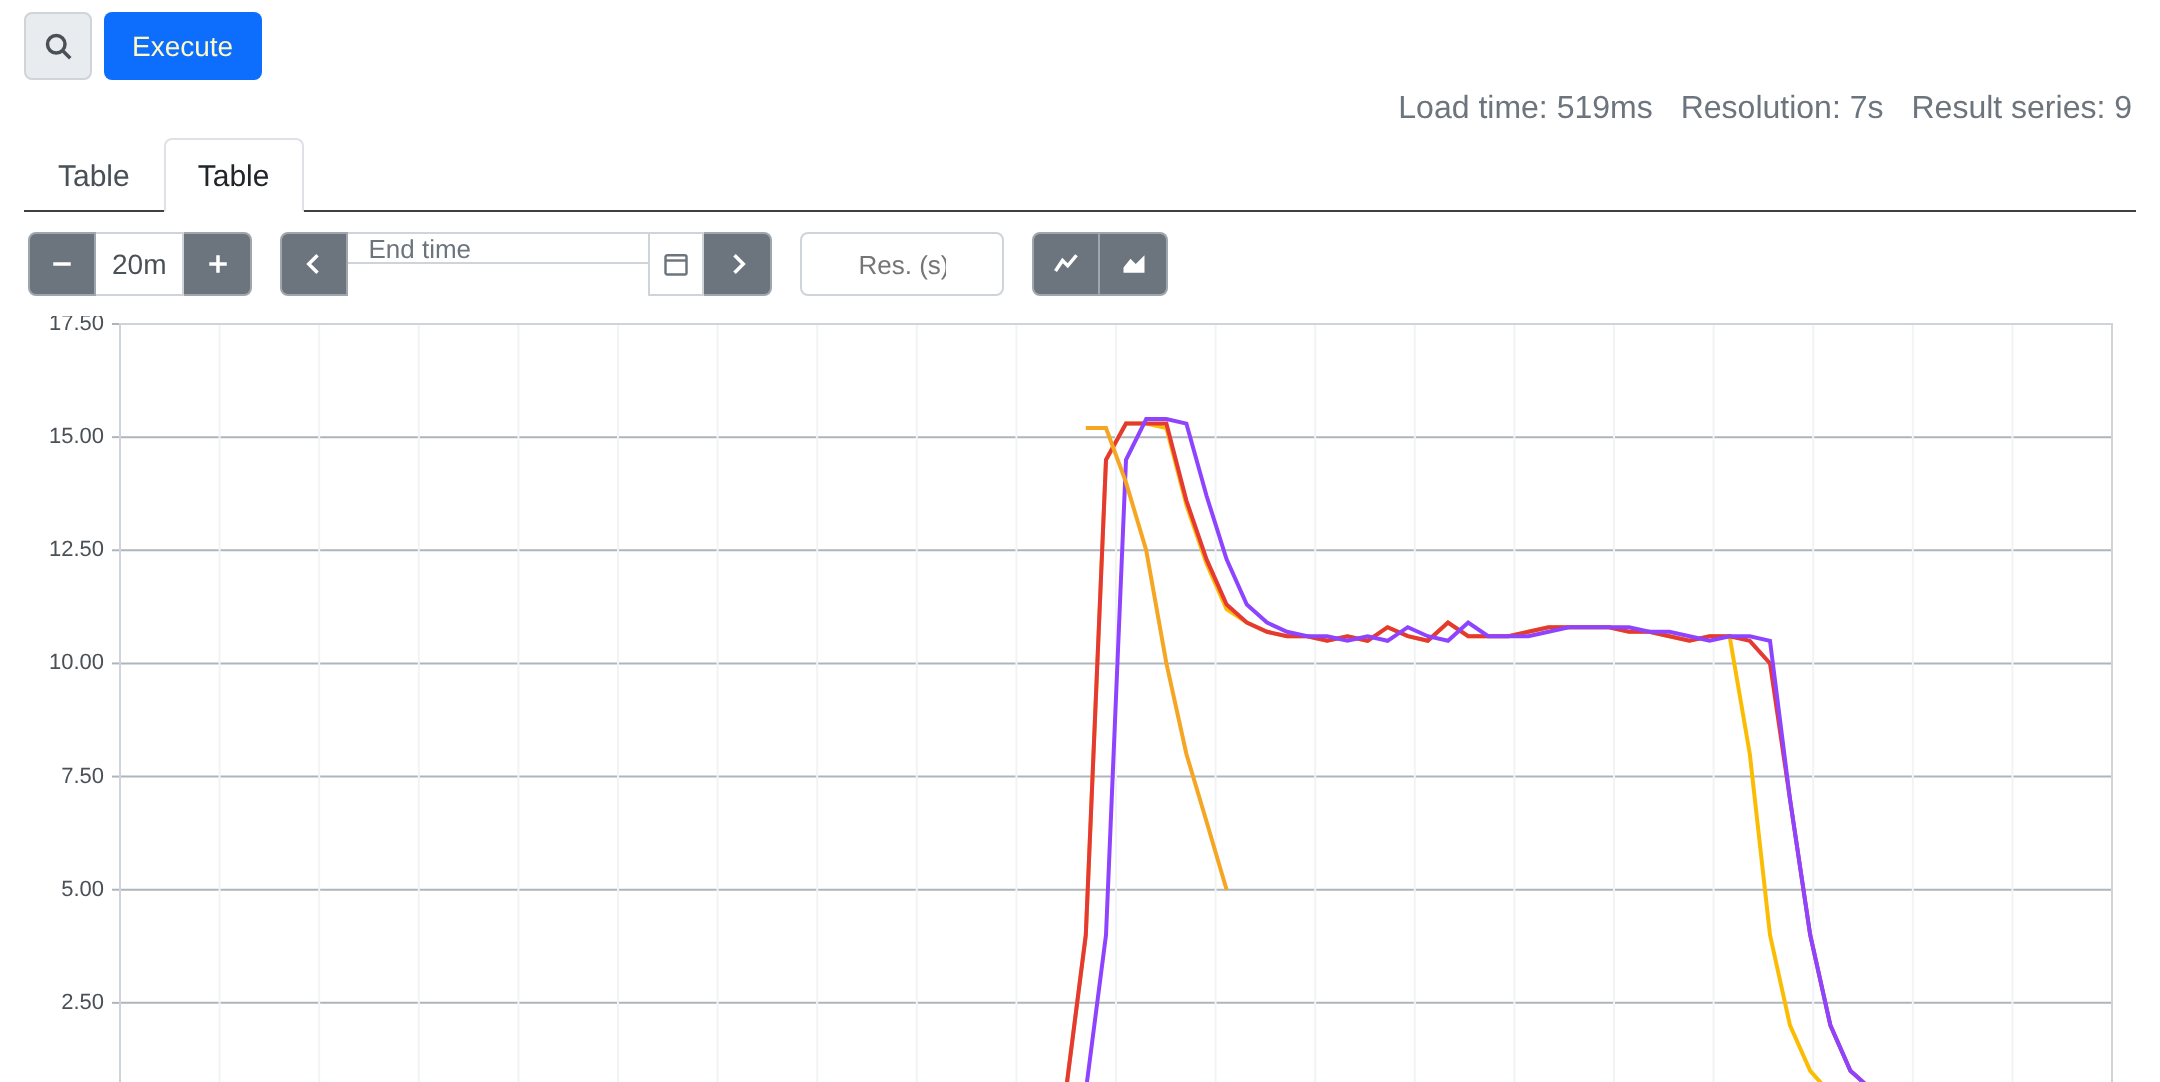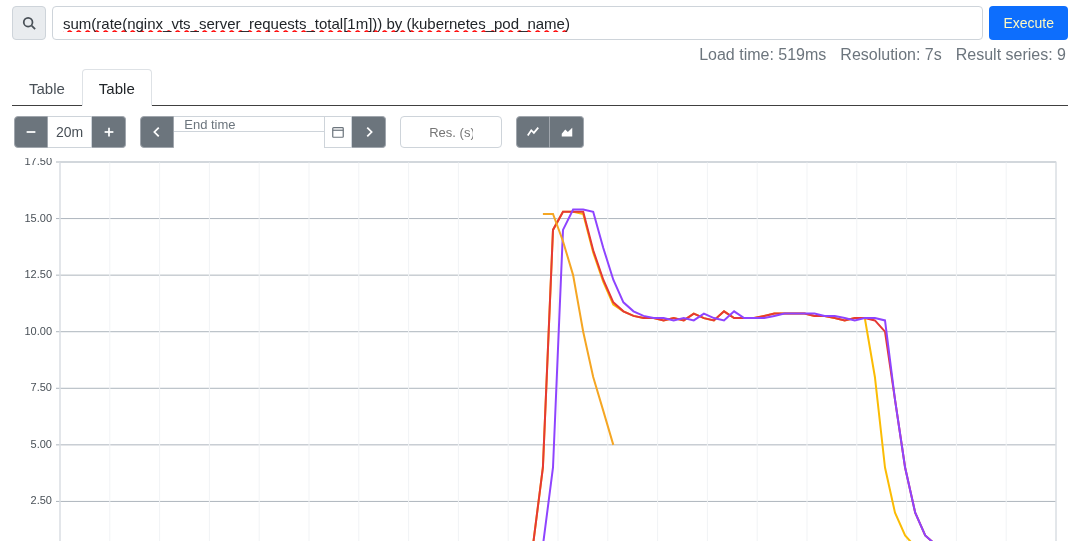--- a/index.html
+++ b/index.html
@@ -80,21 +80,20 @@
 
 <div class="container">
 
   <div class="query-row">
     <div class="search-btn">
       <svg class="icon" viewBox="0 0 16 16">
           <circle cx="7" cy="7" r="5" fill="none" stroke="#495057" stroke-width="2"></circle>
           <line x1="11" y1="11" x2="15" y2="15" stroke="#495057" stroke-width="2"></line>
         </svg>
     </div>
-    <input class="query-input" value="sum(rate(nginx_vts_server_requests_total[1m])) by (kubernetes_pod_name)" style="">
     <button class="execute-btn">Execute</button>
   </div>
 
   <div class="meta-row">
     <span>Load time: 519ms</span>
     <span>Resolution: 7s</span>
     <span>Result series: 9</span>
   </div>
 
   <div class="tabs">

